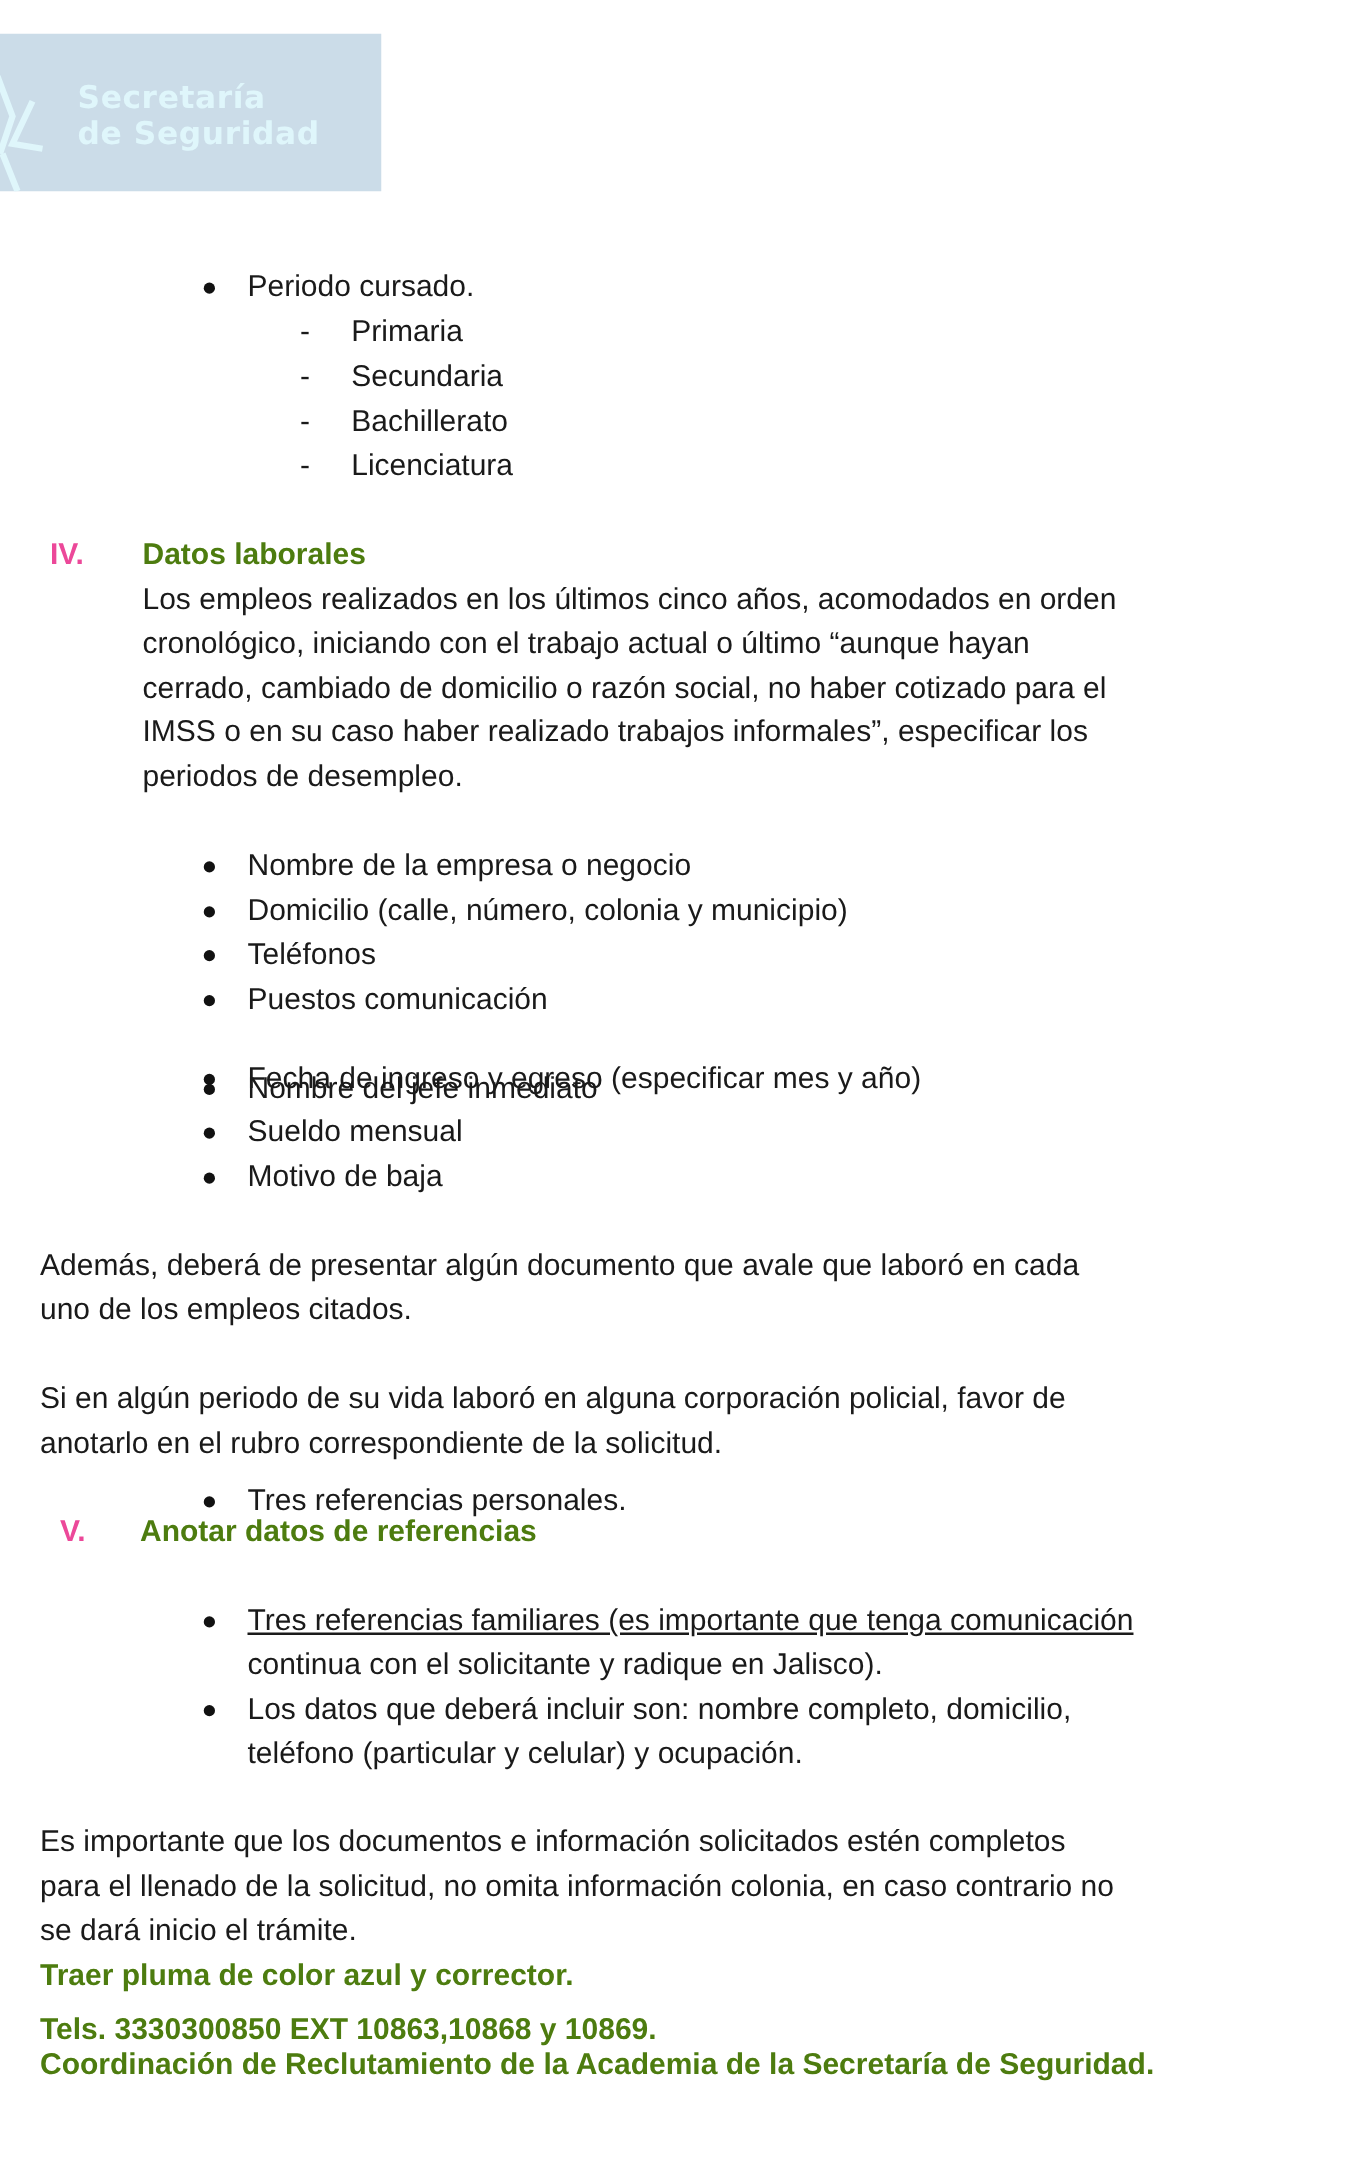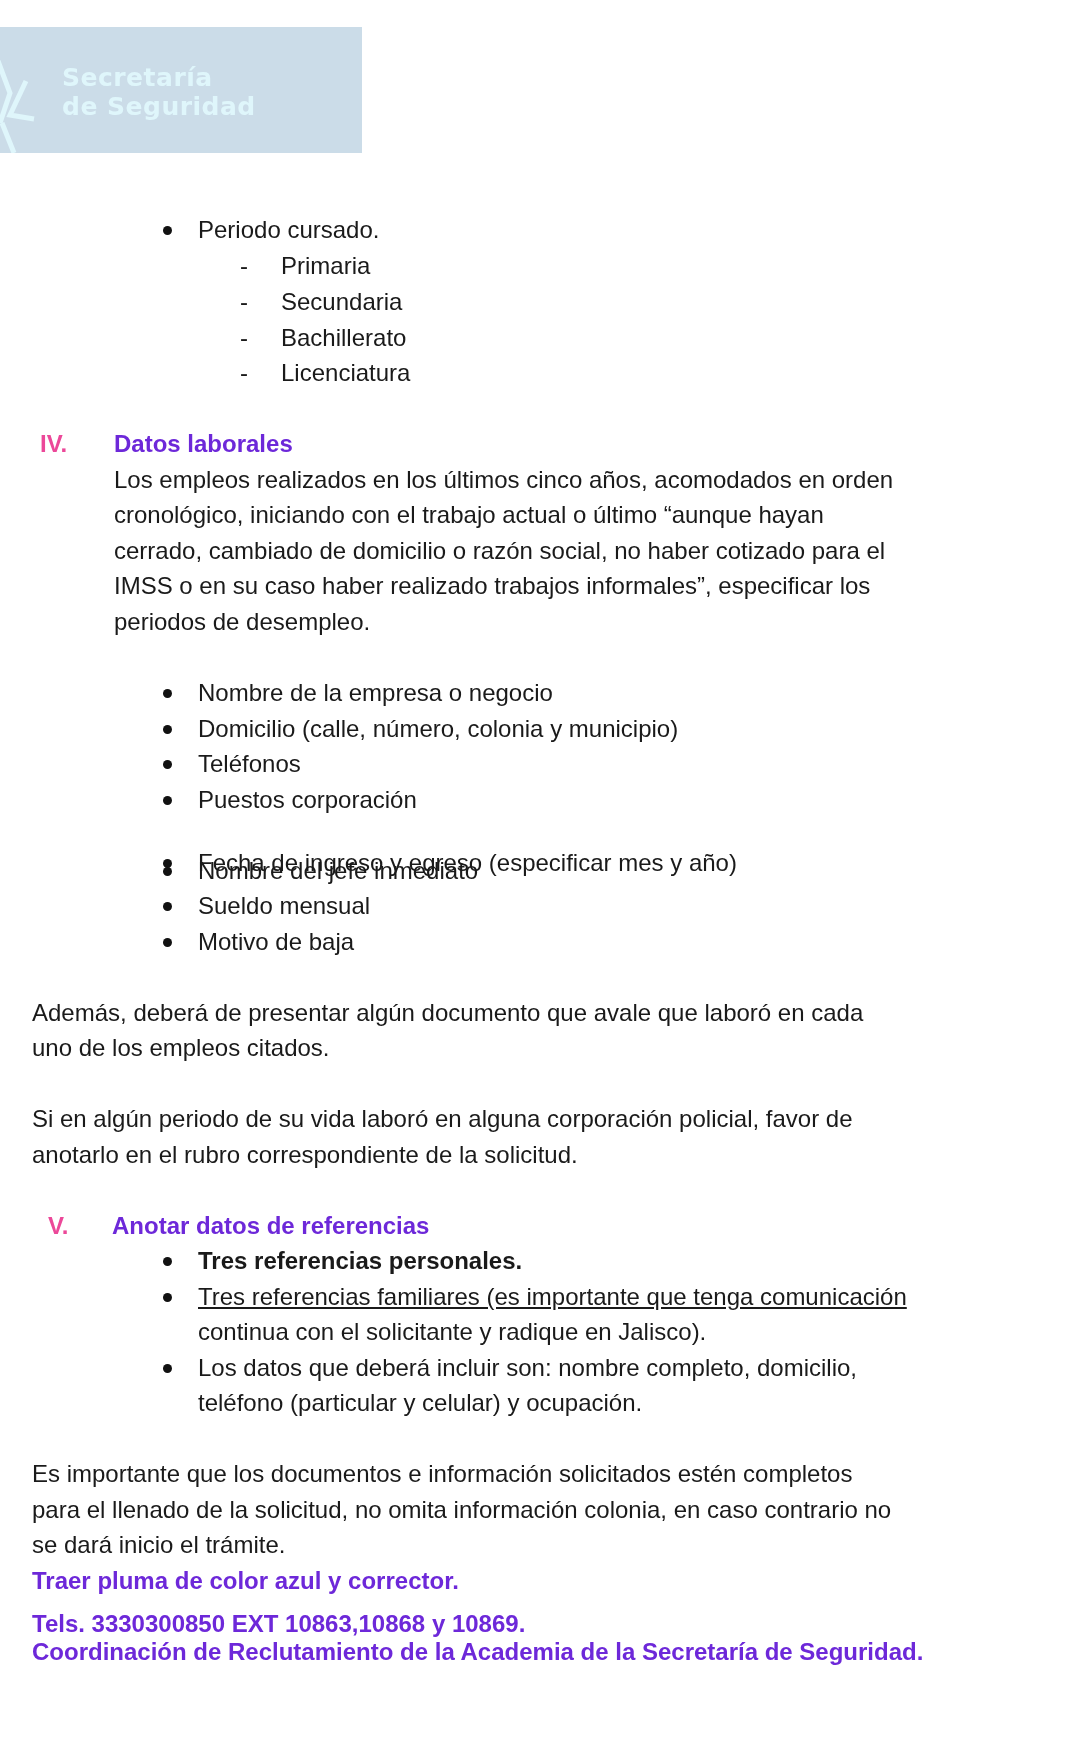--- a/index.html
+++ b/index.html
@@ -2,37 +2,37 @@
 <html><head>
 <meta charset="utf-8">
 <style>
   html, body { margin: 0; padding: 0; background: #ffffff; }
   body {
     width: 1080px; height: 1744px; position: relative; overflow: hidden;
     font-family: "Liberation Sans", "DejaVu Sans", sans-serif;
     color: #1a1a1a;
   }
   .logo-box {
-    position: absolute; left: 0; top: 27px; width: 362px; height: 126px;
+    position: absolute; left: 0; top: 27px; width: 305px; height: 126px;
     background: #cbdce8;
   }
   .logo-star { position: absolute; left: -4px; top: 26px; width: 44px; height: 100px; }
   .logo-text {
     position: absolute; left: 62px; top: 36px;
     color: #dff6fb; font-weight: bold; font-size: 25px; line-height: 29px;
     font-family: "DejaVu Sans", sans-serif; letter-spacing: 0.5px;
   }
   .doc { position: absolute; left: 0; top: 0; width: 1080px; font-size: 24px; line-height: 35.6px; }
   .line { position: absolute; white-space: nowrap; }
   .bullet::before {
     content: ""; position: absolute; left: -35px; top: 14px;
     width: 9px; height: 9px; border-radius: 50%; background: #111;
   }
   .dash { position: absolute; }
-  .bold { font-weight: bold; color: #6d28d9; }
+  .bold { font-weight: bold; color: #4d7c0f; }
   .roman { position: absolute; font-weight: bold; color: #ec4899; }
 </style>
 </head>
 <body>
 
 <div class="logo-box">
   <svg class="logo-star" viewBox="0 0 44 100">
     <g fill="none" stroke="#dff6fb" stroke-width="5" stroke-linejoin="miter">
       <path d="M2 8 L14 40 L4 70"></path>
       <path d="M30 28 L14 62 L38 66"></path>
@@ -61,35 +61,35 @@
   <div class="line bold" style="left:114px; top:426px;">Datos laborales</div>
   <div class="line" style="left:114px; top:462px;">Los empleos realizados en los últimos cinco años, acomodados en orden</div>
   <div class="line" style="left:114px; top:497px;">cronológico, iniciando con el trabajo actual o último “aunque hayan</div>
   <div class="line" style="left:114px; top:533px;">cerrado, cambiado de domicilio o razón social, no haber cotizado para el</div>
   <div class="line" style="left:114px; top:568px;">IMSS o en su caso haber realizado trabajos informales”, especificar los</div>
   <div class="line" style="left:114px; top:604px;">periodos de desempleo.</div>
 
   <div class="line bullet" style="left:198px; top:675px;">Nombre de la empresa o negocio</div>
   <div class="line bullet" style="left:198px; top:711px;">Domicilio (calle, número, colonia y municipio)</div>
   <div class="line bullet" style="left:198px; top:746px;">Teléfonos</div>
-  <div class="line bullet" style="left:198px; top:782px;">Puestos corporación</div>
+  <div class="line bullet" style="left:198px; top:782px;">Puestos comunicación</div>
   <div class="line bullet" style="left:198px; top:817px;margin-top:28px;">Fecha de ingreso y egreso (especificar mes y año)</div>
   <div class="line bullet" style="left:198px; top:853px;">Nombre del jefe inmediato</div>
   <div class="line bullet" style="left:198px; top:888px;">Sueldo mensual</div>
   <div class="line bullet" style="left:198px; top:924px;">Motivo de baja</div>
 
   <div class="line" style="left:32px; top:995px;">Además, deberá de presentar algún documento que avale que laboró en cada</div>
   <div class="line" style="left:32px; top:1030px;">uno de los empleos citados.</div>
 
   <div class="line" style="left:32px; top:1101px;">Si en algún periodo de su vida laboró en alguna corporación policial, favor de</div>
   <div class="line" style="left:32px; top:1137px;">anotarlo en el rubro correspondiente de la solicitud.</div>
 
   <span class="roman" style="left:48px; top:1208px;">V.</span>
   <div class="line bold" style="left:112px; top:1208px;">Anotar datos de referencias</div>
-  <div class="line bullet" style="left:198px; top:1243px;font-weight:bold;">Tres referencias personales.</div>
+  <div class="line bullet" style="left:198px; top:1183px;">Tres referencias personales.</div>
   <div class="line bullet" style="left:198px; top:1279px;text-decoration:underline;">Tres referencias familiares (es importante que tenga comunicación</div>
   <div class="line" style="left:198px; top:1314px;">continua con el solicitante y radique en Jalisco).</div>
   <div class="line bullet" style="left:198px; top:1350px;">Los datos que deberá incluir son: nombre completo, domicilio,</div>
   <div class="line" style="left:198px; top:1385px;">teléfono (particular y celular) y ocupación.</div>
 
   <div class="line" style="left:32px; top:1456px;">Es importante que los documentos e información solicitados estén completos</div>
   <div class="line" style="left:32px; top:1492px;">para el llenado de la solicitud, no omita información colonia, en caso contrario no</div>
   <div class="line" style="left:32px; top:1527px;">se dará inicio el trámite.</div>
   <div class="line bold" style="left:32px; top:1563px;">Traer pluma de color azul y corrector.</div>
 

